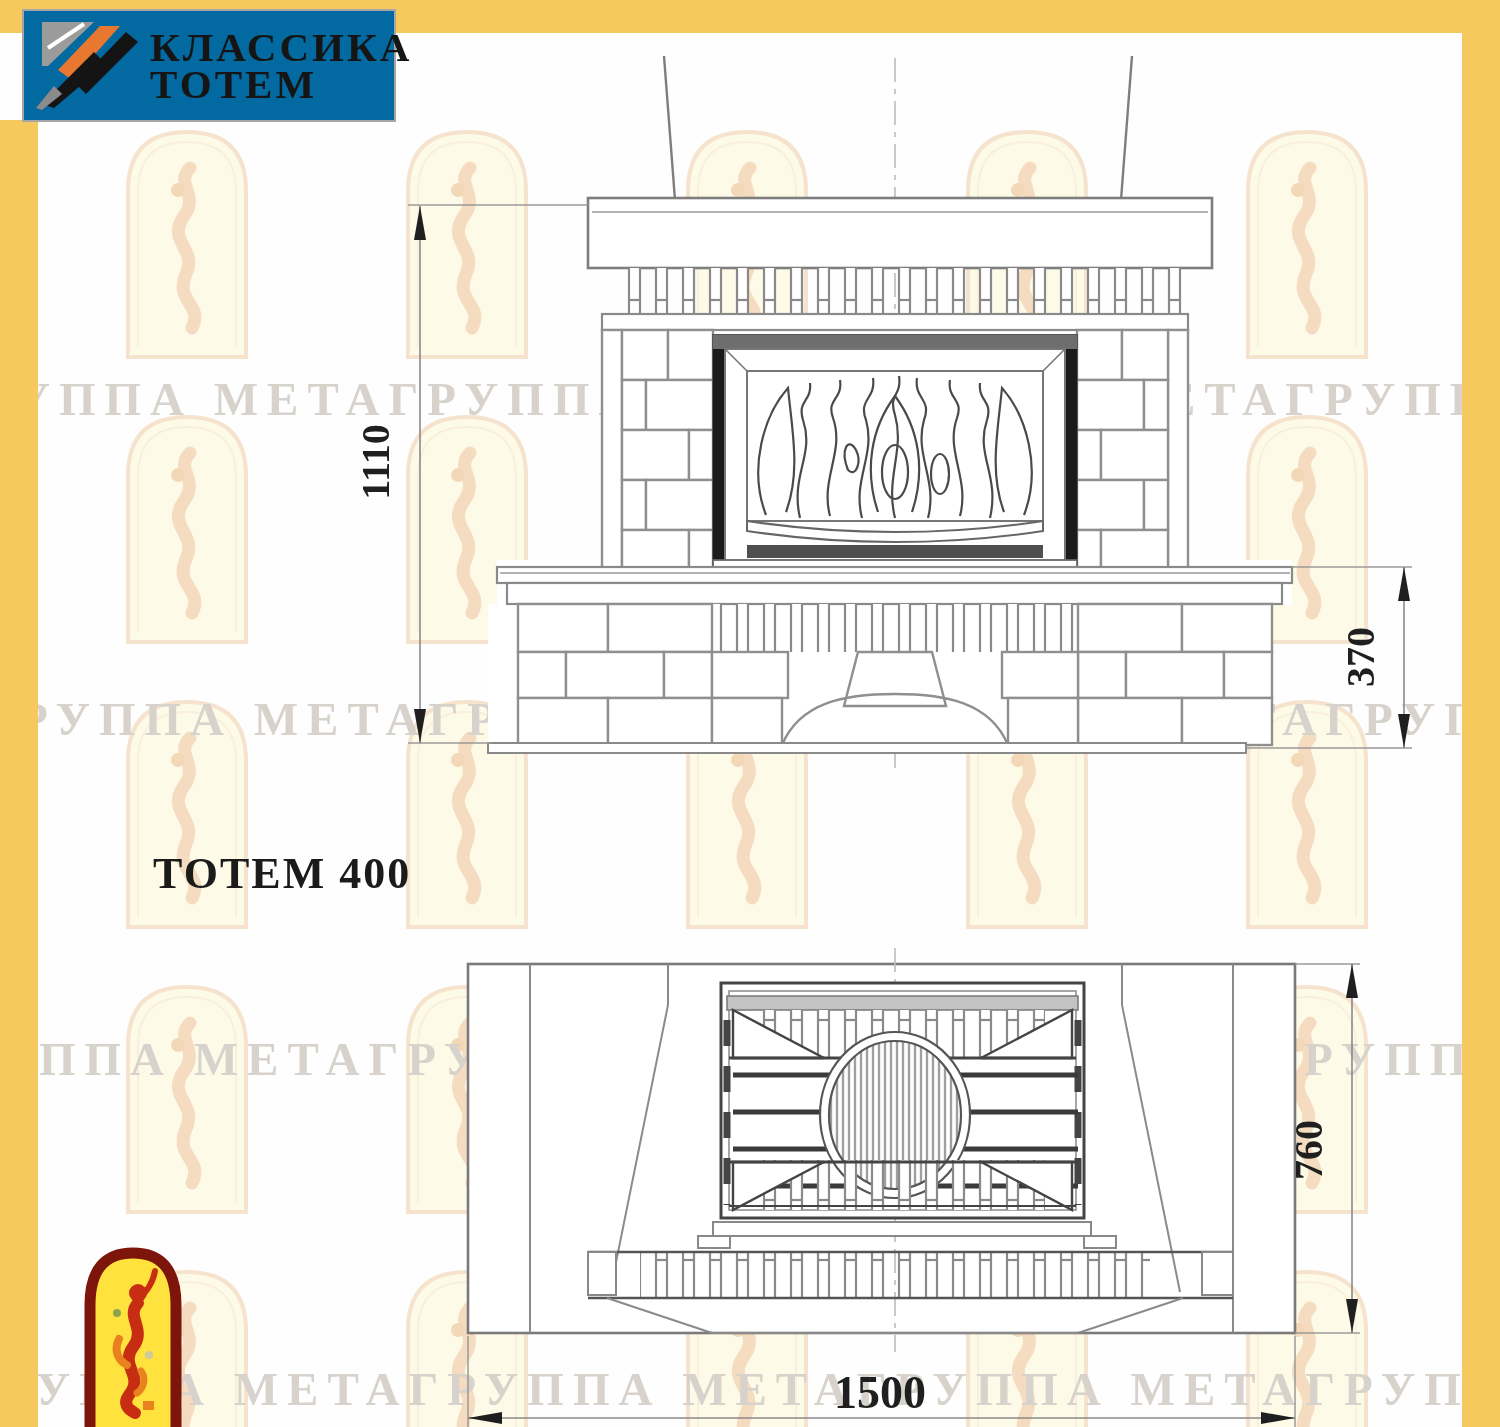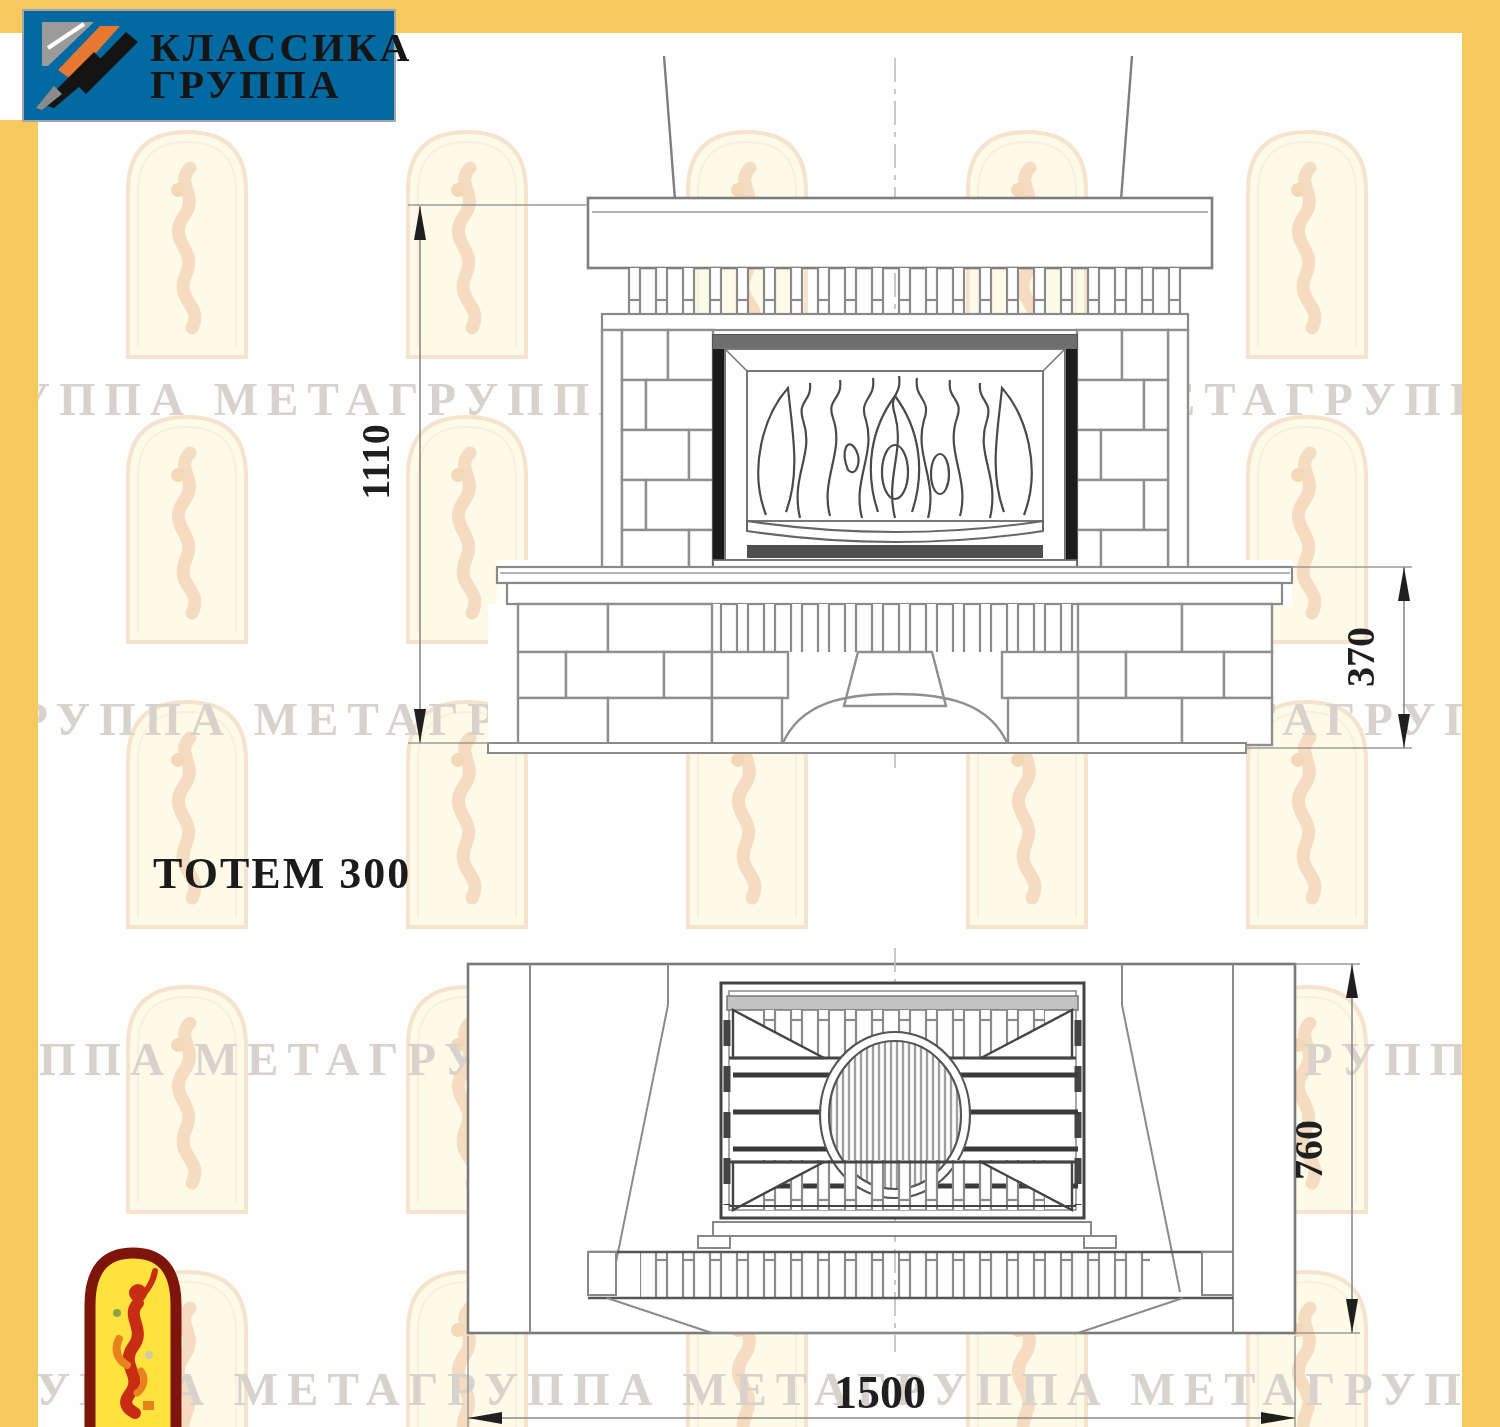--- a/index.html
+++ b/index.html
@@ -325,25 +325,25 @@
     <svg class="logo-icon" width="104" height="88" viewBox="0 0 104 88">
       <polygon points="6,0 58,0 12,44 6,44" fill="#9B9B9B"></polygon>
       <line x1="12" y1="26" x2="48" y2="2" stroke="#ffffff" stroke-width="4"></line>
       <polygon points="22,48 64,4 84,4 36,58" fill="#E8772F"></polygon>
       <polygon points="40,62 90,10 102,20 50,72" fill="#141414"></polygon>
       <polygon points="6,82 58,30 70,42 18,86" fill="#141414"></polygon>
       <polygon points="0,86 18,64 26,72 6,88" fill="#8B8B8B"></polygon>
     </svg>
     <div class="logo-text">
       <div class="logo-line1">КЛАССИКА</div>
-      <div class="logo-line2">ГРУППА</div>
+      <div class="logo-line2">ТОТЕМ</div>
     </div>
   </div>
 
-  <div class="model-title">ТОТЕМ 300</div>
+  <div class="model-title">ТОТЕМ 400</div>
 
   <svg class="mascot" width="100" height="184" viewBox="0 0 100 184">
     <path d="M7,184 L7,62 Q7,10 50,10 Q93,10 93,62 L93,184" fill="#FFE23E" stroke="#7E150A" stroke-width="11"></path>
     <circle cx="55" cy="50" r="9" fill="#C62D12"></circle>
     <path d="M54,58 C64,48 70,40 72,28" fill="none" stroke="#C62D12" stroke-width="6" stroke-linecap="round"></path>
     <path d="M55,60 C42,74 64,86 50,104 C36,124 62,132 46,152 C40,160 44,166 52,170" fill="none" stroke="#C62D12" stroke-width="12" stroke-linecap="round"></path>
     <path d="M36,96 C30,108 36,118 44,122" fill="none" stroke="#E8821E" stroke-width="8" stroke-linecap="round"></path>
     <path d="M58,128 C64,136 60,146 54,150" fill="none" stroke="#E8821E" stroke-width="7" stroke-linecap="round"></path>
     <circle cx="34" cy="70" r="4" fill="#8CA34A"></circle>
     <circle cx="66" cy="112" r="4" fill="#CFC9A0"></circle>

